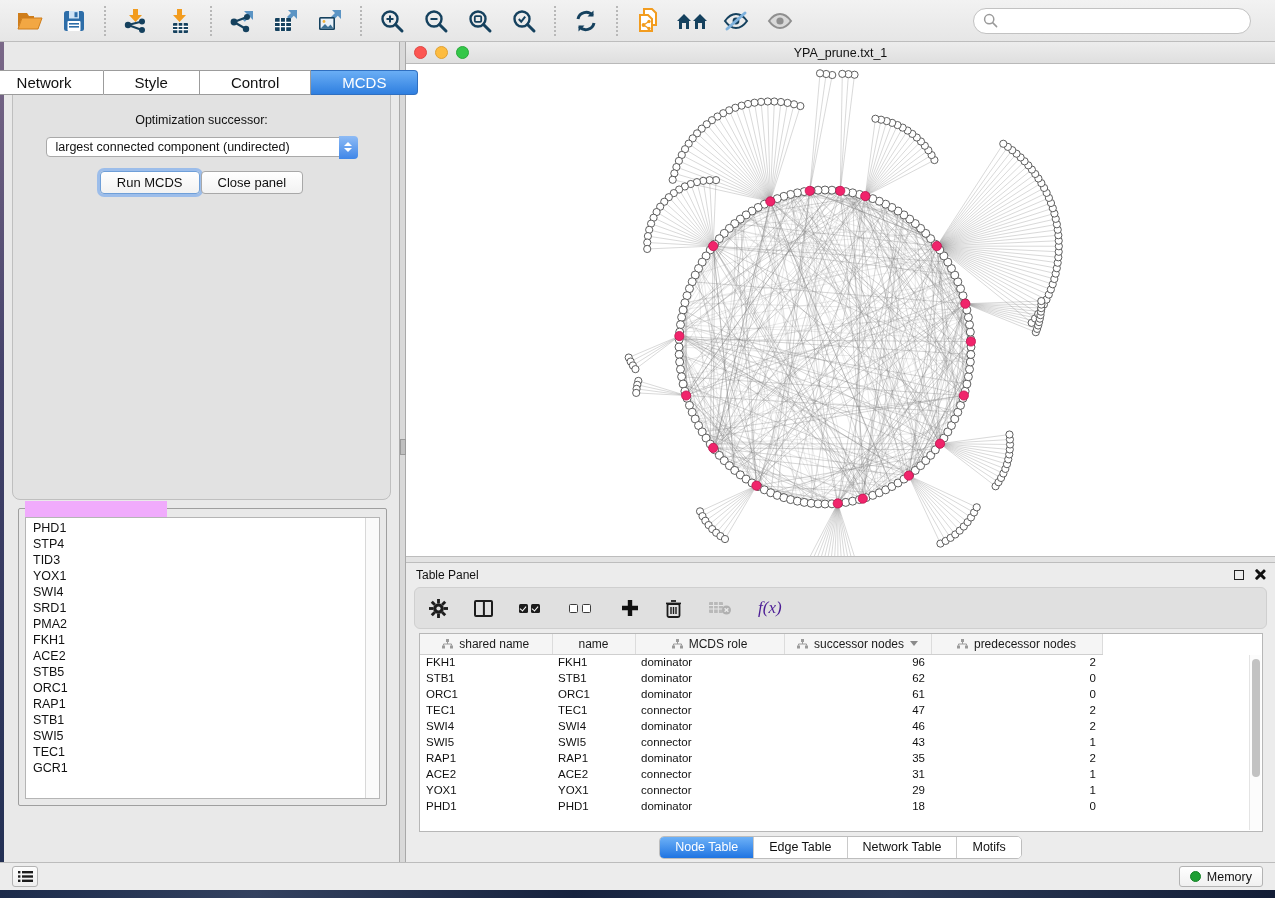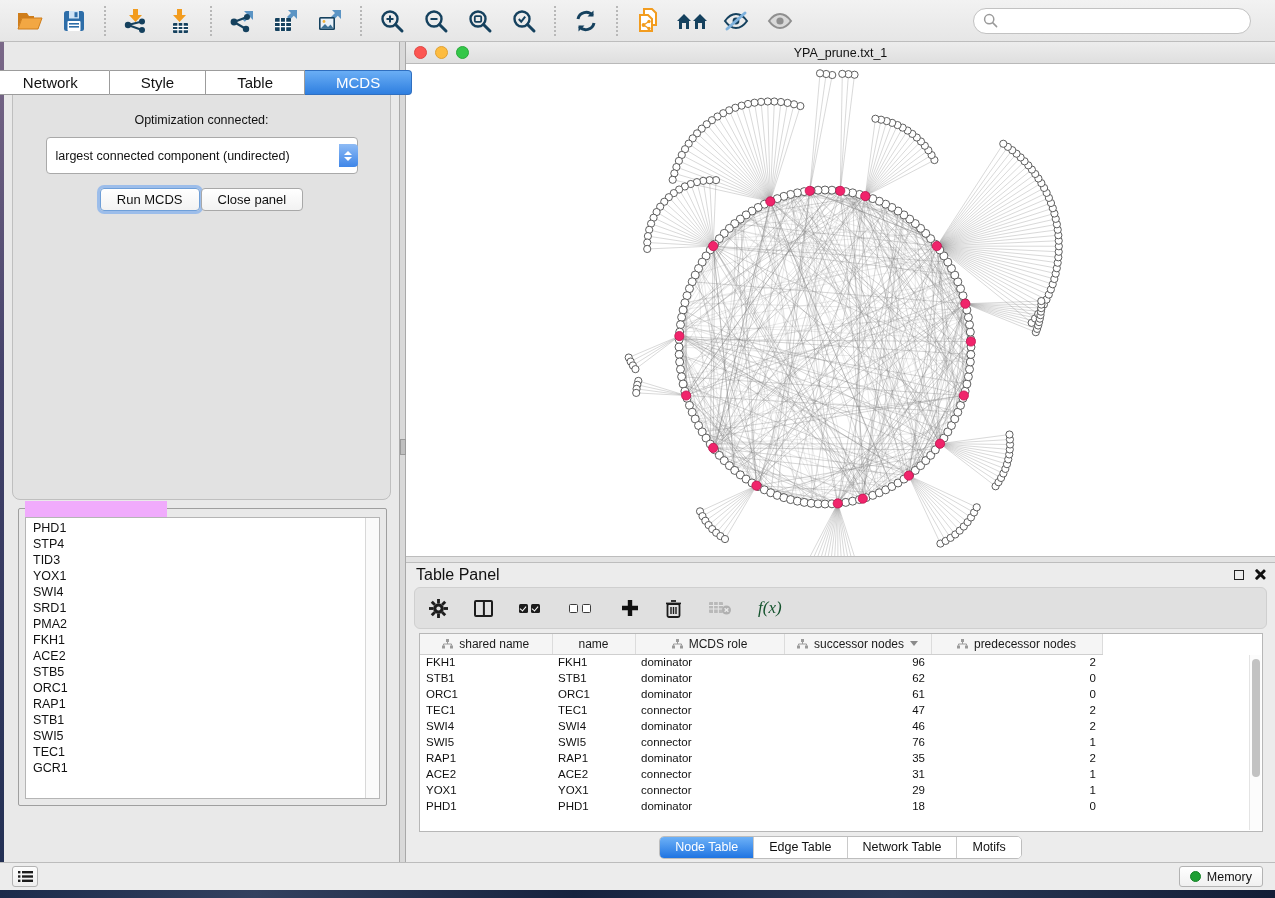--- a/index.html
+++ b/index.html
@@ -44,21 +44,21 @@
   .cp-tab:first-child { border-left:1px solid #9c9c9c; border-radius:4px 0 0 4px; }
   .cp-tab:last-child { border-radius:0 4px 4px 0; }
   .cp-tab.active { background:linear-gradient(180deg,#6aaef5,#2f7fe0); color:#fff; border-color:#2f6fc0; }
 
   .cp-body {
     position:absolute; left:8px; right:8px; top:38px; height:420px;
     background:#e2e2e2; border:1px solid #bfbfbf; border-radius:8px;
   }
   .opt-label { text-align:center; font-size:12.5px; margin-top:32px; }
   .dropdown {
-    margin:10px auto 0; width:312px; height:37px; background:#fff; border:1px solid #a9a9a9; border-radius:4px;
+    margin:10px auto 0; width:312px; height:20px; background:#fff; border:1px solid #a9a9a9; border-radius:4px;
     display:flex; align-items:center; font-size:12.5px; position:relative;
   }
   .dropdown .dd-value { padding-left:9px; flex:1; white-space:nowrap; }
   .dd-spin {
     width:19px; height:23px; margin:-1px; border-radius:0 4px 4px 0;
     background:linear-gradient(180deg,#8ebbf5,#3f86e8); display:flex; flex-direction:column; align-items:center; justify-content:center; gap:2px;
   }
   .dd-spin i { width:0; height:0; border-left:4px solid transparent; border-right:4px solid transparent; }
   .dd-spin .up { border-bottom:4.5px solid #fff; } .dd-spin .dn { border-top:4.5px solid #fff; }
   .btn-row { display:flex; justify-content:center; gap:1px; margin-top:14px; }
@@ -96,27 +96,27 @@
   .light.yellow { background:#fdbc40; border:1px solid #dfa133; }
   .light.green { background:#34c749; border:1px solid #2aa83c; }
   .net-title { position:absolute; left:0; right:0; text-align:center; font-size:12.5px; color:#111; }
   .net-canvas { height:492px; background:#fff; position:relative; overflow:hidden; }
 
   .h-splitter { height:7px; background:#e3e3e3; border-top:1px solid #bdbdbd; border-bottom:1px solid #bdbdbd; }
 
   
   .table-panel { flex:1; background:#ececec; position:relative; display:flex; flex-direction:column; }
   .tp-header { height:23px; display:flex; align-items:center; padding:0 10px; }
-  .tp-title { font-size:16px; }
+  .tp-title { font-size:12px; }
   .tp-toolbar {
     margin:1px 8px 4px 8px; height:42px; background:#e0e0e0; border:1px solid #cfcfcf; border-radius:6px;
     display:flex; align-items:center; padding:0 14px; gap:26px;
   }
   .tpt-ic { display:flex; align-items:center; justify-content:center; height:26px; }
-  .fx-label { font-family:"Liberation Serif",serif; font-style:italic; font-size:17px; color:#14532d; }
+  .fx-label { font-family:"Liberation Serif",serif; font-style:italic; font-size:17px; color:#4c1d95; }
 
   .table-wrap { margin:0 12px 0 13px; flex:1; background:#fff; border:1px solid #b7b7b7; position:relative; overflow:hidden; }
   table.nodes { border-collapse:collapse; table-layout:fixed; width:682px; font-size:12px; }
   table.nodes th {
     height:20px; background:#f5f5f5; border-right:1px solid #dcdcdc; border-bottom:1px solid #cfcfcf;
     font-weight:normal; color:#1a1a1a; font-size:12px; padding:0 4px; white-space:nowrap; overflow:hidden;
   }
   .th-inner { display:flex; align-items:center; justify-content:center; gap:6px; }
   table.nodes td { height:16px; padding:0 6px; white-space:nowrap; overflow:hidden; font-size:11.5px; }
   td.c-shared { padding-left:13px; } td.c-role { padding-left:9px; }
@@ -306,25 +306,25 @@
     </div>
   </div>
 
   <div class="main">
     <div class="wall-sliver"></div>
 
     <div class="control-panel">
       <div class="cp-tabs">
         <span class="cp-tab">Network</span>
         <span class="cp-tab">Style</span>
-        <span class="cp-tab">Table</span>
+        <span class="cp-tab">Control</span>
         <span class="cp-tab active">MCDS</span>
       </div>
       <div class="cp-body">
-        <div class="opt-label">Optimization connected:</div>
+        <div class="opt-label">Optimization successor:</div>
         <div class="dropdown">
           <span class="dd-value">largest connected component (undirected)</span>
           <span class="dd-spin">
               <i class="up"></i>
               <i class="dn"></i>
             </span>
         </div>
         <div class="btn-row">
           <button class="mac-btn focused">Run MCDS</button>
           <button class="mac-btn">Close panel</button>
@@ -1455,21 +1455,21 @@
                 <td class="c-shared">SWI4</td>
                 <td>SWI4</td>
                 <td class="c-role">dominator</td>
                 <td class="num">46</td>
                 <td class="num">2</td>
               </tr>
                 <tr>
                 <td class="c-shared">SWI5</td>
                 <td>SWI5</td>
                 <td class="c-role">connector</td>
-                <td class="num">76</td>
+                <td class="num">43</td>
                 <td class="num">1</td>
               </tr>
                 <tr>
                 <td class="c-shared">RAP1</td>
                 <td>RAP1</td>
                 <td class="c-role">dominator</td>
                 <td class="num">35</td>
                 <td class="num">2</td>
               </tr>
                 <tr>

